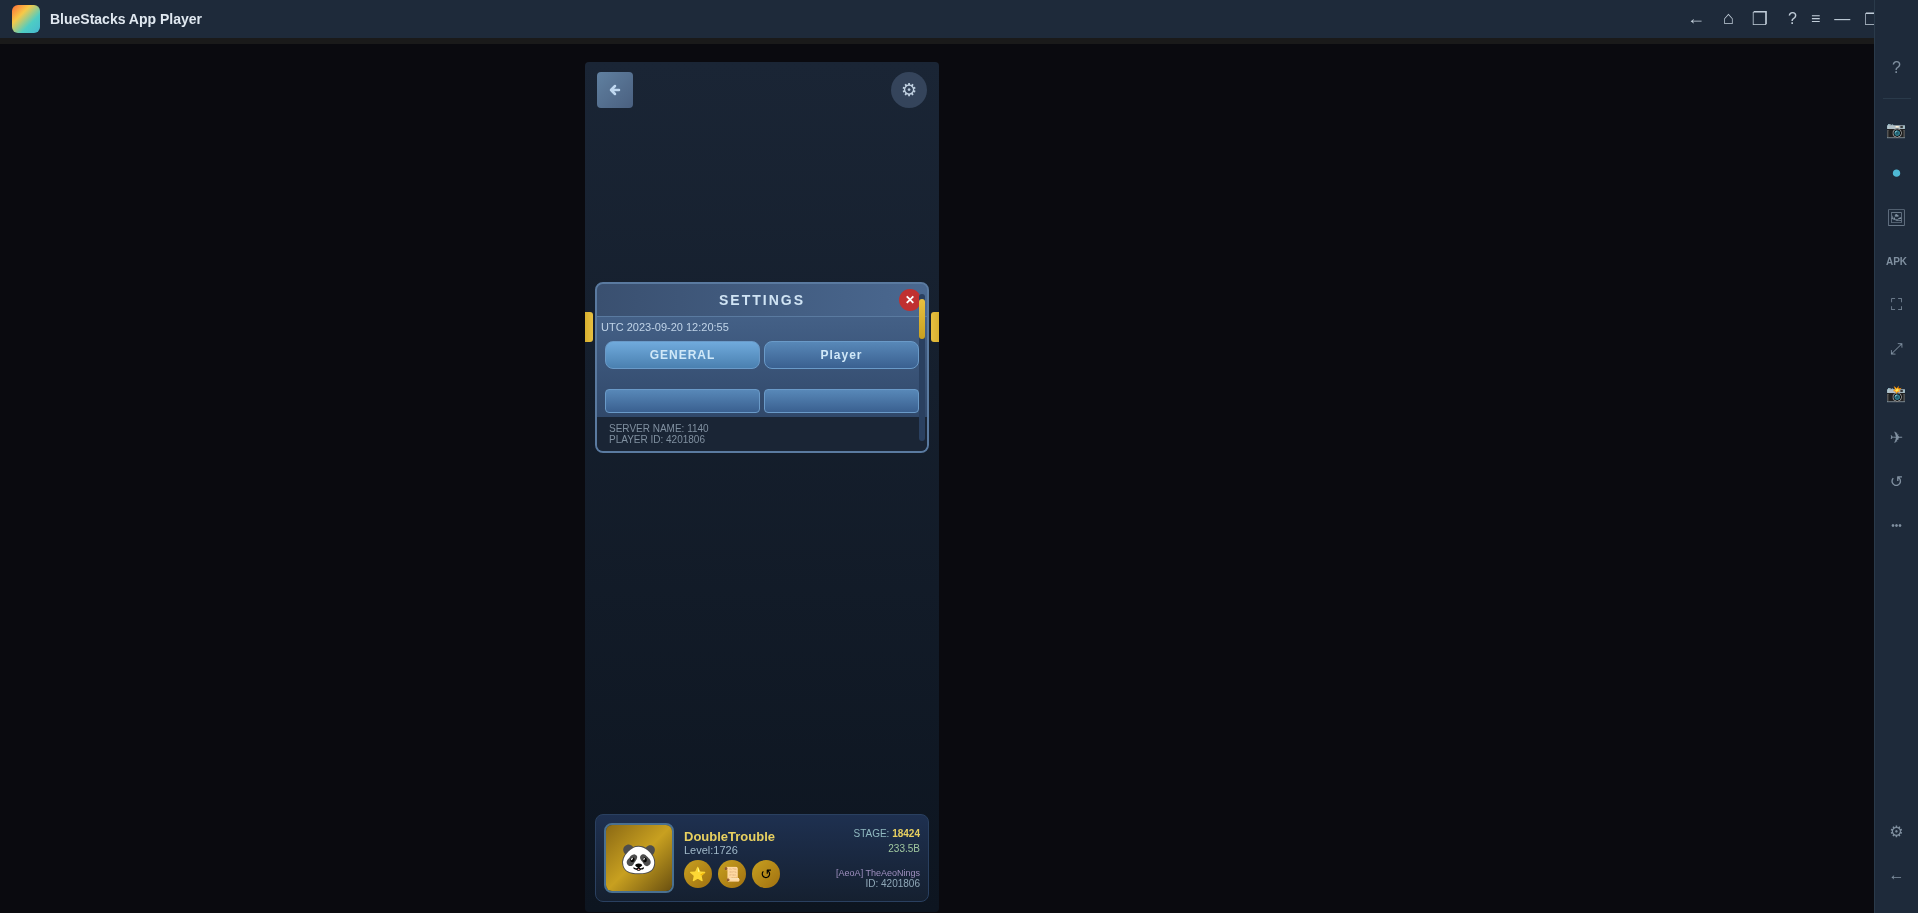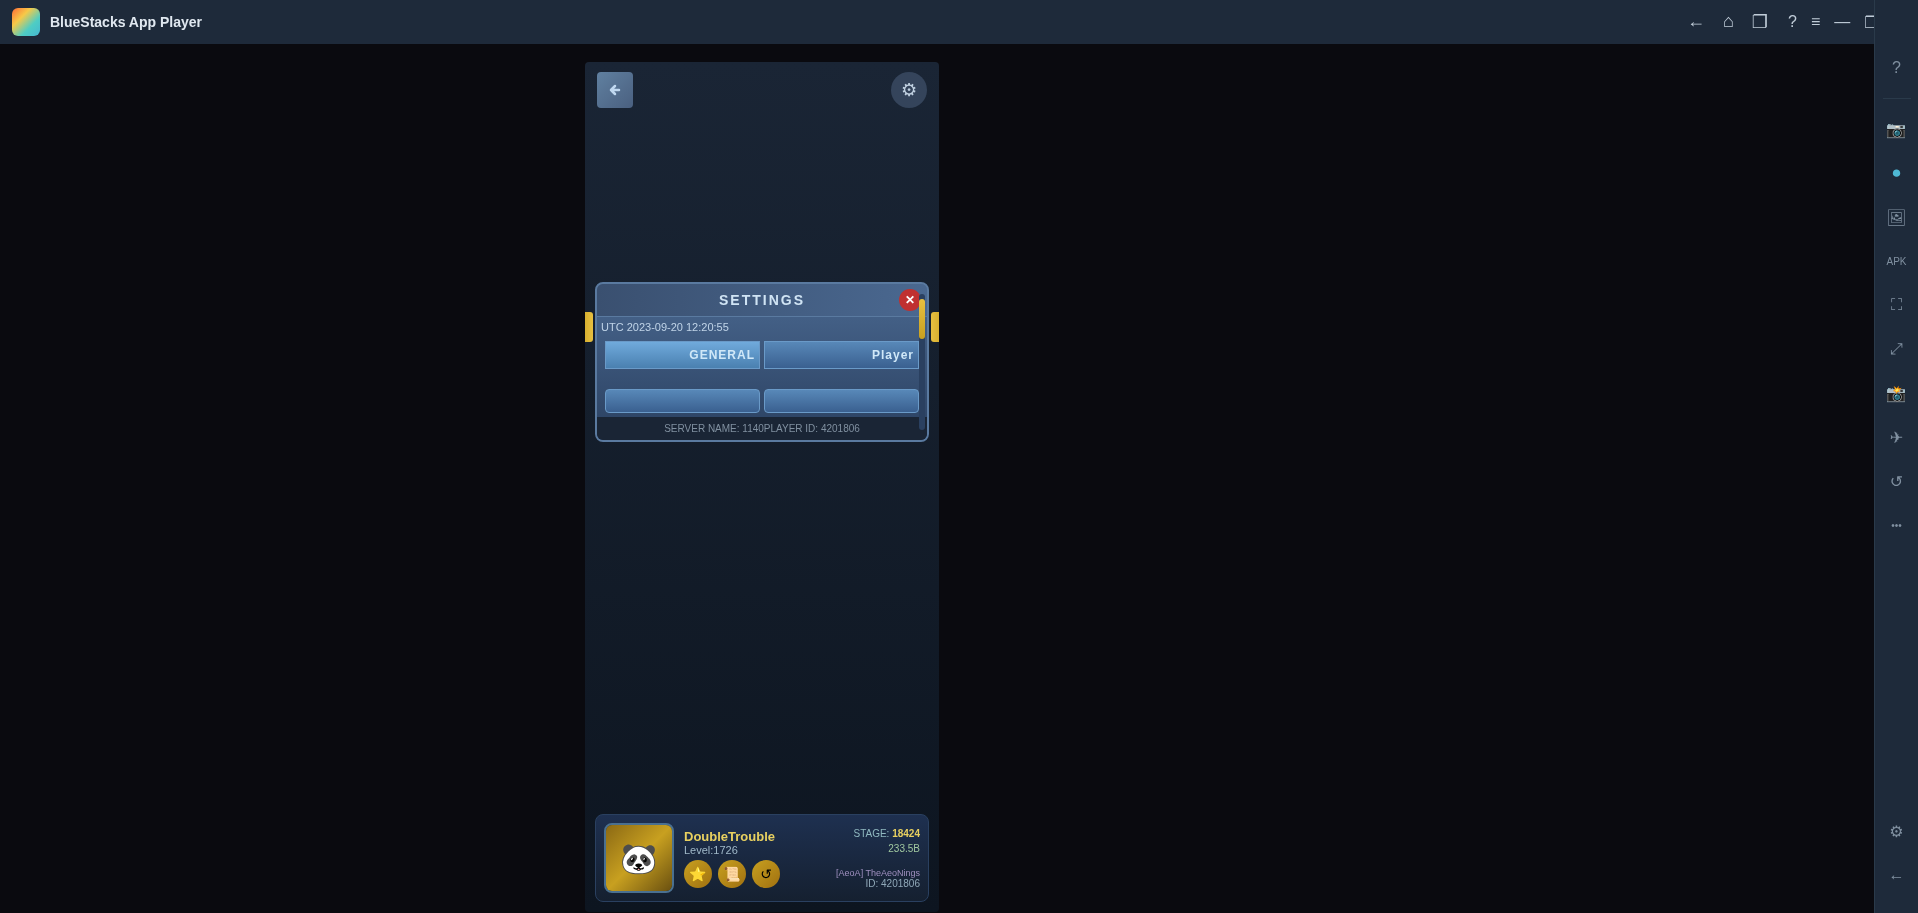--- a/index.html
+++ b/index.html
@@ -9,21 +9,21 @@
       background: #1a1a1a;
       font-family: Arial, sans-serif;
       overflow: hidden;
       position: relative;
     }
 
     
     .title-bar {
       position: absolute;
       top: 0; left: 0; right: 0;
-      height: 44px;
+      height: 38px;
       background: #1e2a3a;
       display: flex;
       align-items: center;
       padding: 0 12px;
       z-index: 100;
     }
     .title-bar-logo {
       width: 28px; height: 28px;
       background: linear-gradient(135deg, #ff6b35, #f7c948, #4ecdc4, #45b7d1);
       border-radius: 6px;
@@ -202,23 +202,23 @@
     }
     .settings-tabs {
       display: flex;
       gap: 4px;
       padding: 4px 8px 8px;
     }
     .settings-tab {
       flex: 1;
       background: linear-gradient(180deg, #5888b8 0%, #3a6090 100%);
       border: 1px solid #6a9ac8;
-      border-radius: 0;
+      border-radius: 8px;
       color: #d0e8f8;
-      text-align: right;
+      text-align: center;
       padding: 6px 4px;
       font-size: 12px;
       font-weight: bold;
       letter-spacing: 1px;
       cursor: pointer;
     }
     .settings-tab.active {
       background: linear-gradient(180deg, #70aadc 0%, #4a80b0 100%);
     }
 
@@ -238,23 +238,24 @@
       width: 16px; height: 30px;
       background: linear-gradient(90deg, #e8c040, #c8a020);
       border-radius: 3px;
     }
 
     
     .settings-bottom-bar {
       background: #1a2535;
       padding: 6px 12px;
       display: flex;
-      justify-content: center;
+      justify-content: flex-end;
       font-size: 10px;
       color: #8090a0;
+      flex-direction: column;
     }
 
     
     .character-section {
       position: absolute;
       bottom: 10px;
       left: 10px; right: 10px;
       background: linear-gradient(180deg, #1e3050 0%, #152030 100%);
       border-radius: 8px;
       border: 1px solid #2a4060;
@@ -386,21 +387,21 @@
     <span class="close-btn">✕</span>
   </div>
 </div>
 
 <div class="right-sidebar">
   <div class="sidebar-icon">?</div>
   <div class="sidebar-divider"></div>
   <div class="sidebar-icon">📷</div>
   <div class="sidebar-icon active">⏺</div>
   <div class="sidebar-icon">🖼</div>
-  <div class="sidebar-icon" style="font-size:10px;font-weight:normal;color:#8090a0;">APK</div>
+  <div class="sidebar-icon" style="font-size:10px;font-weight:bold;color:#8090a0;">APK</div>
   <div class="sidebar-icon">⛶</div>
   <div class="sidebar-icon">⤢</div>
   <div class="sidebar-icon">📸</div>
   <div class="sidebar-icon">✈</div>
   <div class="sidebar-icon">↺</div>
   <div class="sidebar-icon" style="font-size:10px;">•••</div>
   <div class="sidebar-bottom">
     <div class="sidebar-icon">⚙</div>
     <div class="sidebar-icon">←</div>
   </div>

